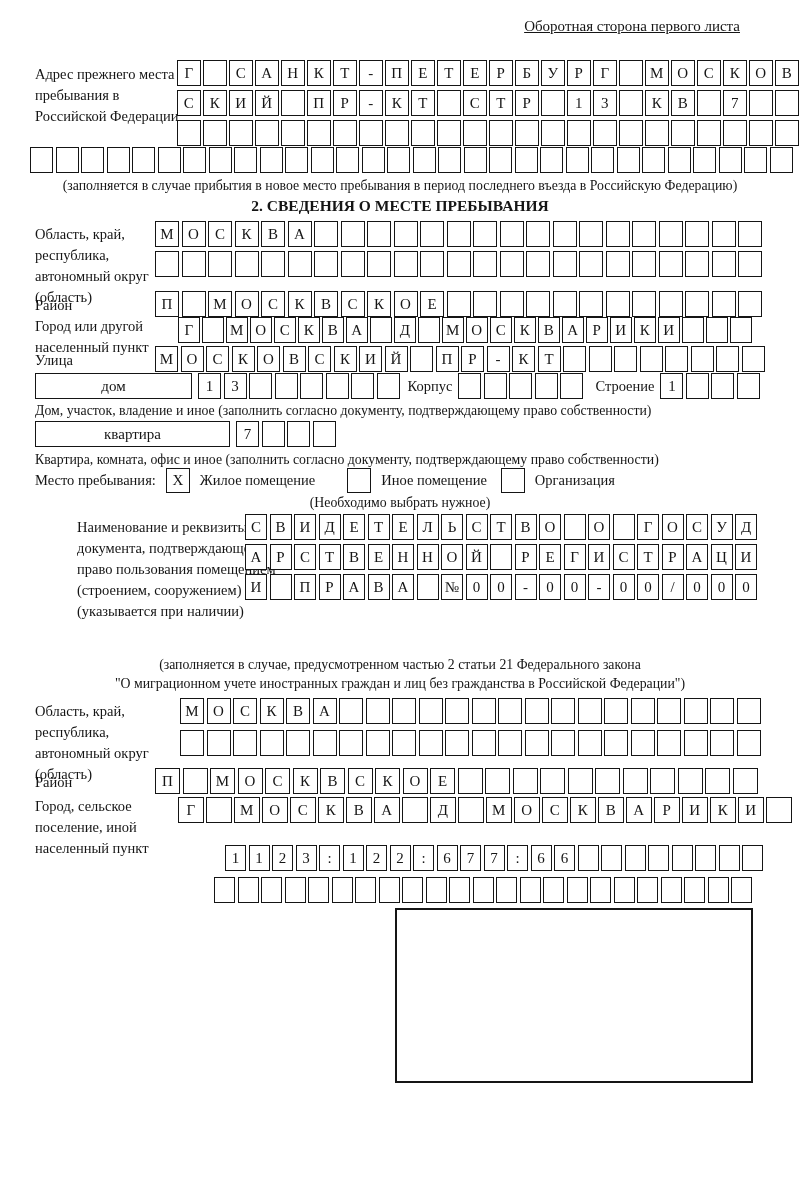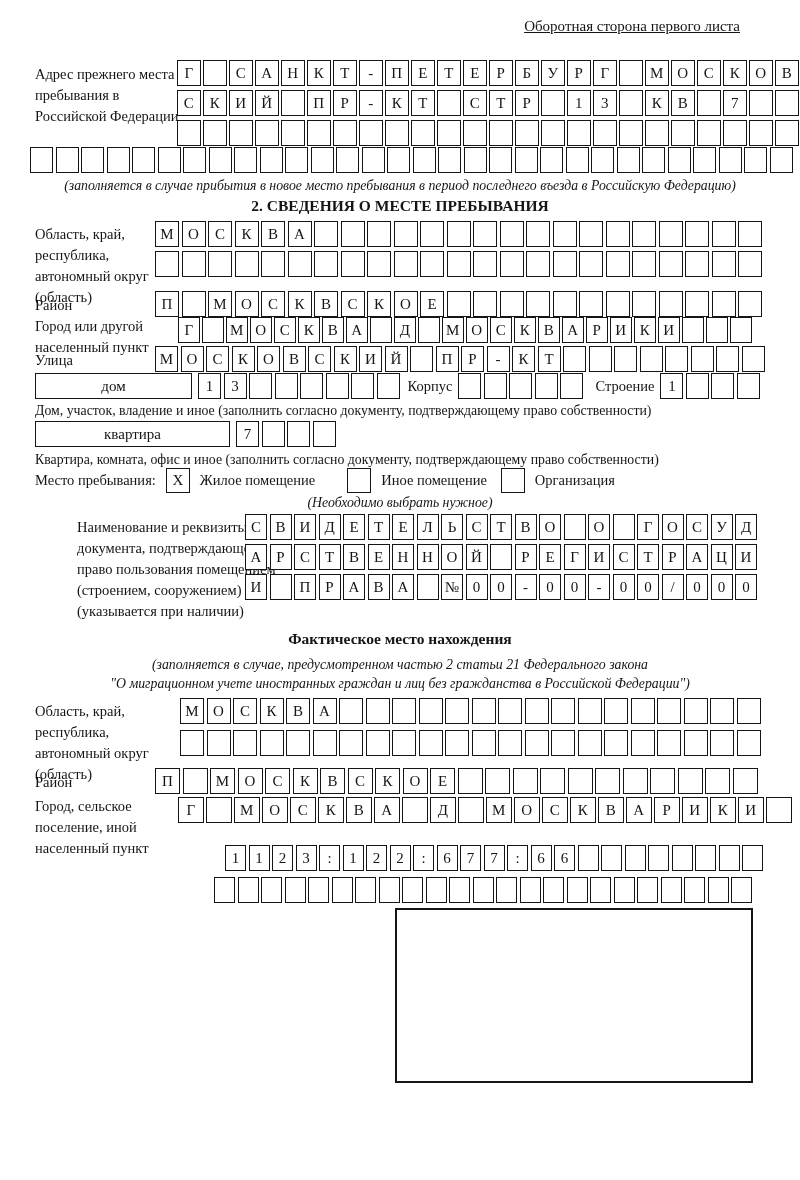--- a/index.html
+++ b/index.html
@@ -4,21 +4,21 @@
 <style>
   html,body{margin:0;padding:0;background:#fff;}
   .page{
     position:relative;width:800px;height:1180px;margin:0 auto;background:#fff;
     color:#151515;font-family:"Liberation Serif",serif;overflow:hidden;
   }
   .abs{position:absolute;}
   .lbl{font-size:14.5px;line-height:21px;color:#151515;}
   .cap{font-size:13.8px;line-height:19px;color:#151515;}
   .title{font-size:15.5px;font-weight:bold;text-align:center;width:800px;}
-  .center{text-align:center;width:800px;font-style:italic;}
+  .center{text-align:center;width:800px;}
   .cr{display:flex;gap:2.5px;}
   .cell{
     box-sizing:border-box;flex:0 0 auto;width:var(--cw,23px);height:26px;
     border:1.7px solid #151515;display:flex;align-items:center;justify-content:center;
     font-size:15px;font-family:"Liberation Serif",serif;background:#fff;
   }
   .cw21{--cw:21px}.cw215{--cw:21.5px}.cw22{--cw:22px}.cw23{--cw:23px}
   .cw235{--cw:23.5px}.cw24{--cw:24px}.cw25{--cw:25px}.cw255{--cw:25.5px}
   .widebox{
     box-sizing:border-box;height:26px;border:1.8px solid #151515;display:flex;
@@ -405,21 +405,20 @@
       <span class="cell">0</span>
       <span class="cell">-</span>
       <span class="cell">0</span>
       <span class="cell">0</span>
       <span class="cell">/</span>
       <span class="cell">0</span>
       <span class="cell">0</span>
       <span class="cell">0</span>
     </div>
 
-  <div class="abs title" style="top:630px;left:0;">Фактическое место нахождения</div>
   <div class="abs cap center" style="top:655px;left:0;">(заполняется в случае, предусмотренном частью 2 статьи 21 Федерального закона</div>
   <div class="abs cap center" style="top:674px;left:0;">"О миграционном учете иностранных граждан и лиц без гражданства в Российской Федерации")</div>
 
   <div class="abs lbl" style="top:701px;left:35px;width:150px;">Область, край, республика, автономный округ (область)</div>
   <div class="abs cr cw24" style="top:698px;left:180px;">
       <span class="cell">М</span>
       <span class="cell">О</span>
       <span class="cell">С</span>
       <span class="cell">К</span>
       <span class="cell">В</span>

